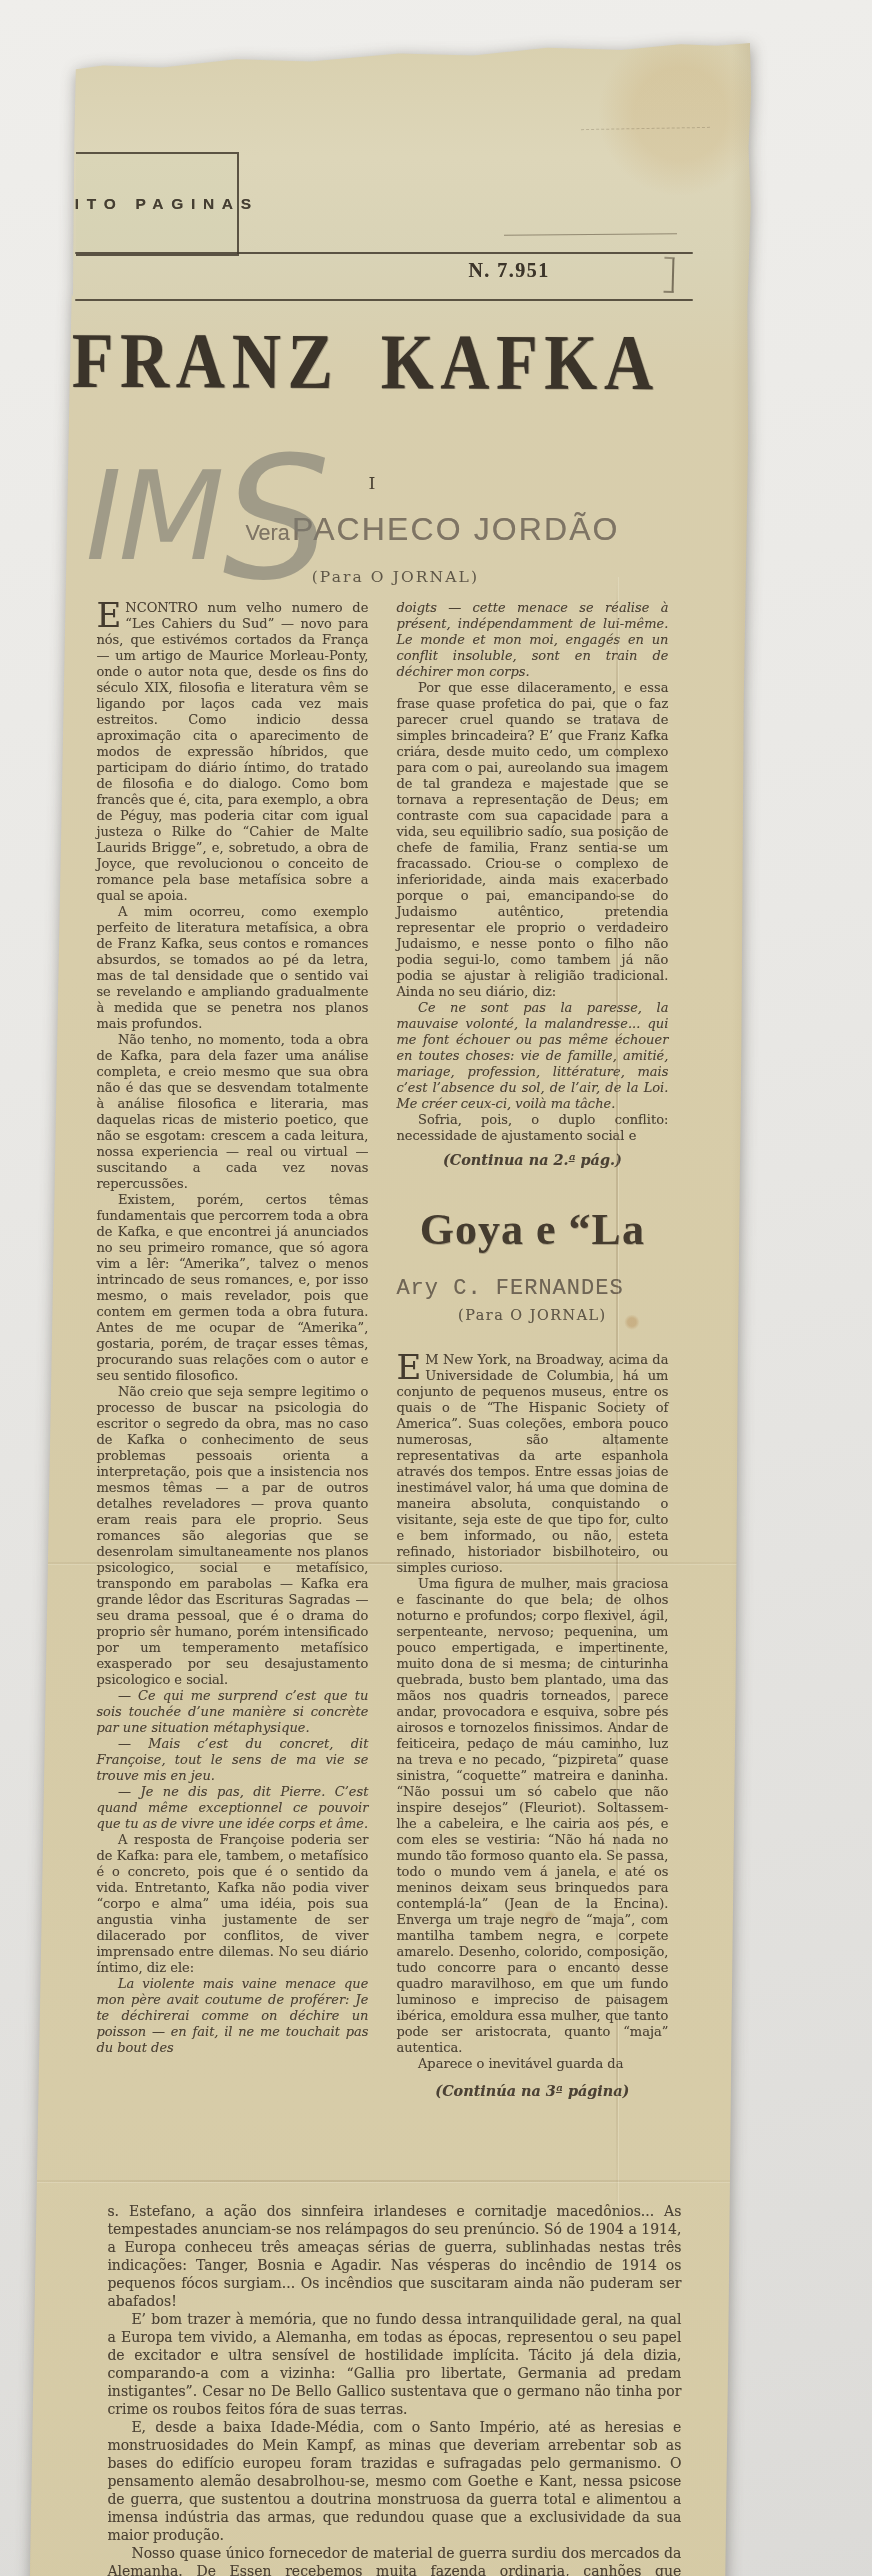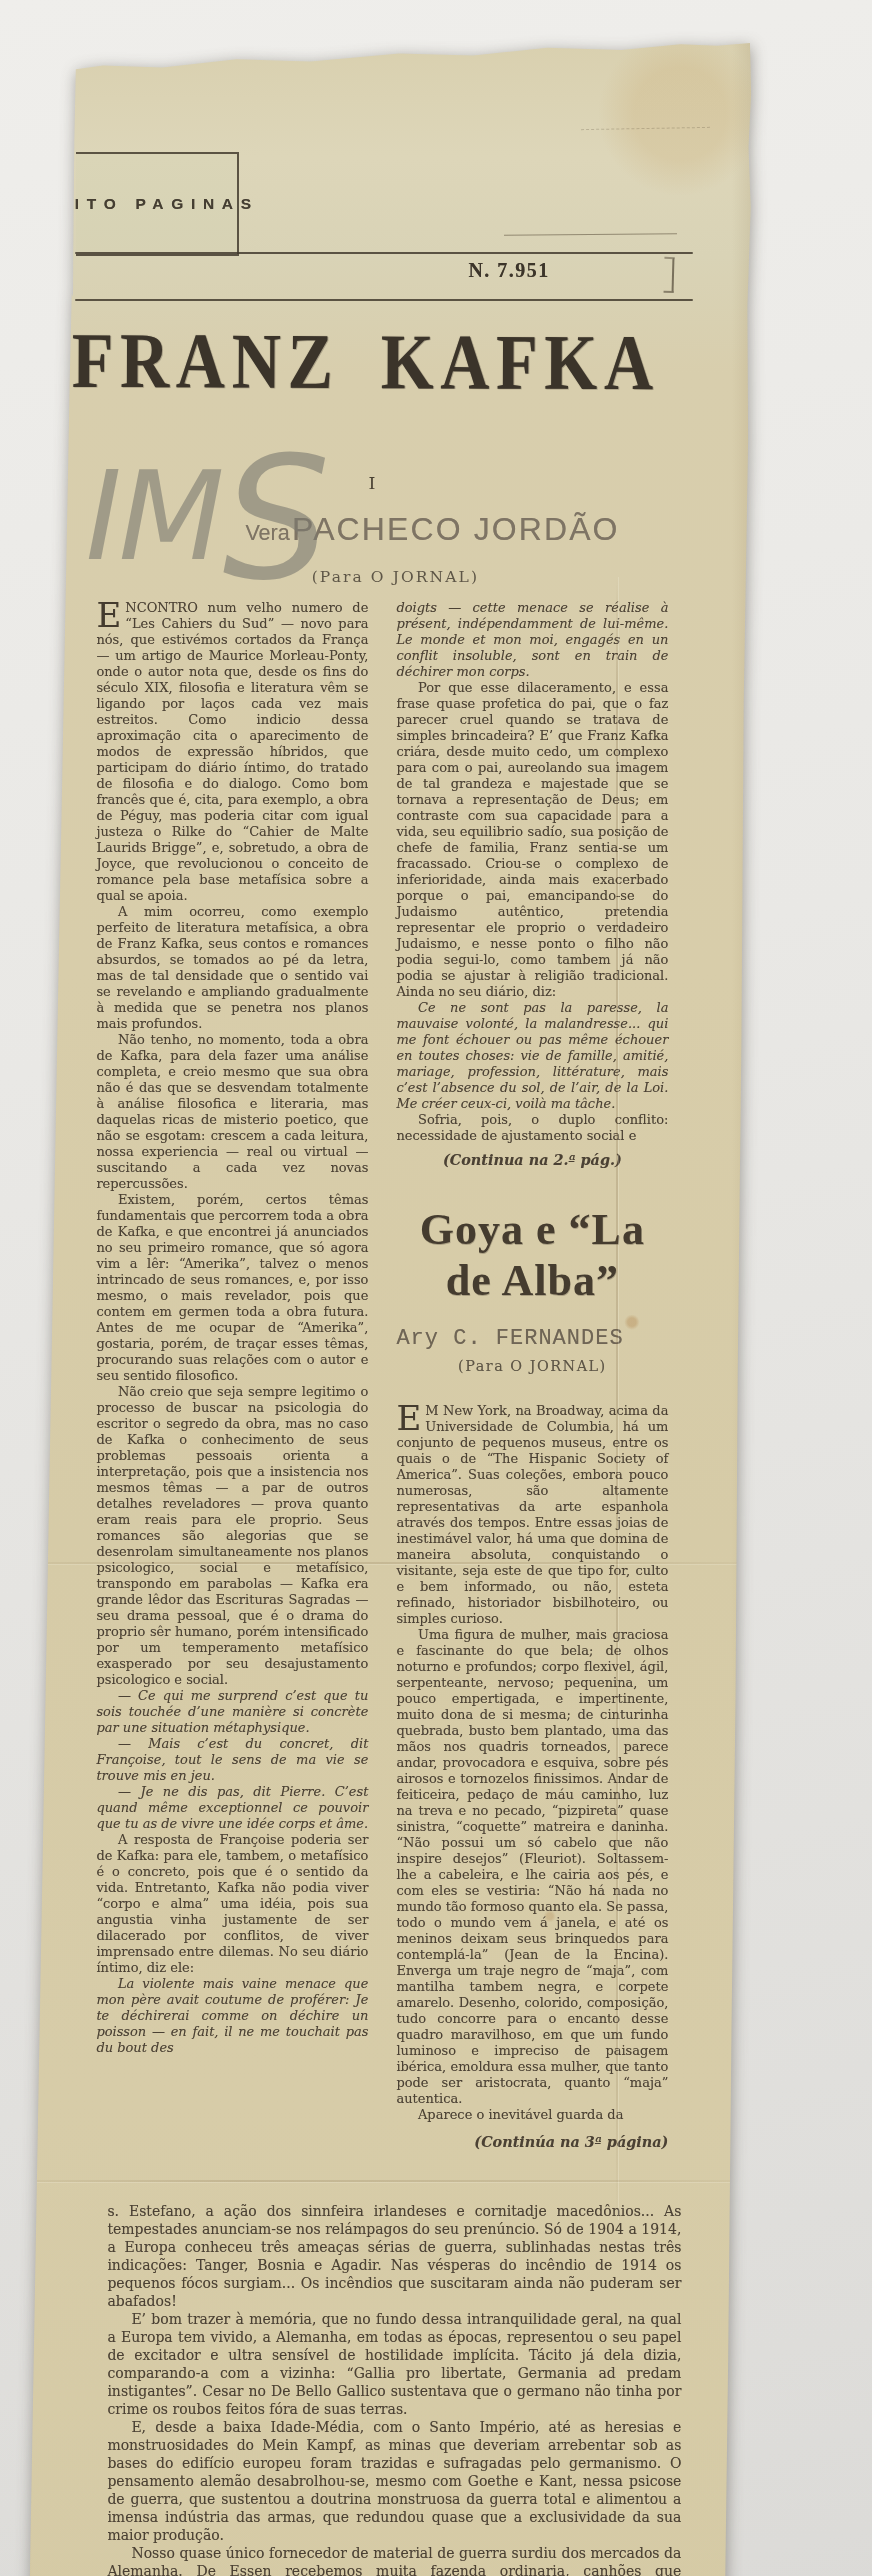--- a/index.html
+++ b/index.html
@@ -93,21 +93,21 @@
   
   .goya-title{margin-top:38px;text-align:center;font-family:Liberation Serif, serif;
               font-weight:bold;font-size:44px;line-height:1.08;letter-spacing:1px;
               color:#45*3c2f;color:#453c2f;text-indent:0;
               text-shadow:0.5px 0.5px 0 rgba(69,60,47,.3);}
   .goya-byline{margin-top:27px;text-align:left;font-family:Liberation Mono, monospace;
                font-size:22px;letter-spacing:1px;color:#6f6555;text-indent:0;
                text-shadow:0 0 0.5px rgba(111,101,85,.5);}
   .goya-credit{margin-top:10.3px;margin-bottom:29px;text-align:center;font-size:14.4px;
                letter-spacing:1.5px;color:#5e5647;text-indent:0;}
-  #goya-cont{margin-top:11.3px;text-align:right;text-indent:0;}
+  #goya-cont{margin-top:11.3px;text-align:center;text-indent:0;}
   
   #bottom-block{position:absolute;left:93px;top:2161px;width:574px;
                 font-size:14px;line-height:18px;color:#4b4134;text-align:justify;
                 text-shadow:0 0 0.5px rgba(75,65,52,.35);}
   #bottom-block .para{text-indent:24px;}
   #bottom-block .para.x{text-indent:0;}
   
   .crease-v{position:absolute;left:602px;top:536px;width:1.5px;height:1643px;
             background:linear-gradient(to bottom,rgba(110,85,50,0),rgba(110,85,50,.2) 8%,rgba(110,85,50,.16) 90%,rgba(110,85,50,0));
             box-shadow:0.5px 0 0.5px rgba(255,255,240,.4);}
@@ -162,21 +162,20 @@
       <div class="col" id="col-right">
         <div>
             <p class="para i x">doigts — cette menace se réalise à présent, indépendamment de lui-même. Le monde et mon moi, engagés en un conflit insoluble, sont en train de déchirer mon corps.</p>
             <p class="para n">Por que esse dilaceramento, e essa frase quase profetica do pai, que o faz parecer cruel quando se tratava de simples brincadeira? E’ que Franz Kafka criára, desde muito cedo, um complexo para com o pai, aureolando sua imagem de tal grandeza e majestade que se tornava a representação de Deus; em contraste com sua capacidade para a vida, seu equilibrio sadío, sua posição de chefe de familia, Franz sentia-se um fracassado. Criou-se o complexo de inferioridade, ainda mais exacerbado porque o pai, emancipando-se do Judaismo autêntico, pretendia representar ele proprio o verdadeiro Judaismo, e nesse ponto o filho não podia segui-lo, como tambem já não podia se ajustar à religião tradicional. Ainda no seu diário, diz:</p>
             <p class="para i">Ce ne sont pas la paresse, la mauvaise volonté, la malandresse... qui me font échouer ou pas même échouer en toutes choses: vie de famille, amitié, mariage, profession, littérature, mais c’est l’absence du sol, de l’air, de la Loi. Me créer ceux-ci, voilà ma tâche.</p>
             <p class="para n">Sofria, pois, o duplo conflito: necessidade de ajustamento social e</p>
           </div>
         <p class="para continuation" id="kafka-cont">(Continua na 2.ª pág.)</p>
 
         <p class="para goya-title">Goya e “La</p>
-        <p class="para goya-title" style="margin-top:3.1px;">de Alba”</p>
         <p class="para goya-byline">Ary C. FERNANDES</p>
         <p class="para goya-credit">(Para O JORNAL)</p>
         <div>
             <p class="para d"><span class="dcap">E</span>M New York, na Broadway, acima da Universidade de Columbia, há um conjunto de pequenos museus, entre os quais o de “The Hispanic Society of America”. Suas coleções, embora pouco numerosas, são altamente representativas da arte espanhola através dos tempos. Entre essas joias de inestimável valor, há uma que domina de maneira absoluta, conquistando o visitante, seja este de que tipo for, culto e bem informado, ou não, esteta refinado, historiador bisbilhoteiro, ou simples curioso.</p>
             <p class="para n">Uma figura de mulher, mais graciosa e fascinante do que bela; de olhos noturno e profundos; corpo flexivel, ágil, serpenteante, nervoso; pequenina, um pouco empertigada, e impertinente, muito dona de si mesma; de cinturinha quebrada, busto bem plantado, uma das mãos nos quadris torneados, parece andar, provocadora e esquiva, sobre pés airosos e tornozelos finissimos. Andar de feiticeira, pedaço de máu caminho, luz na treva e no pecado, “pizpireta” quase sinistra, “coquette” matreira e daninha. “Não possui um só cabelo que não inspire desejos” (Fleuriot). Soltassem-lhe a cabeleira, e lhe cairia aos pés, e com eles se vestiria: “Não há nada no mundo tão formoso quanto ela. Se passa, todo o mundo vem á janela, e até os meninos deixam seus brinquedos para contemplá-la” (Jean de la Encina). Enverga um traje negro de “maja”, com mantilha tambem negra, e corpete amarelo. Desenho, colorido, composição, tudo concorre para o encanto desse quadro maravilhoso, em que um fundo luminoso e impreciso de paisagem ibérica, emoldura essa mulher, que tanto pode ser aristocrata, quanto “maja” autentica.</p>
             <p class="para n">Aparece o inevitável guarda da</p>
           </div>
         <p class="para continuation" id="goya-cont">(Continúa na 3ª página)</p>
       </div>
 

